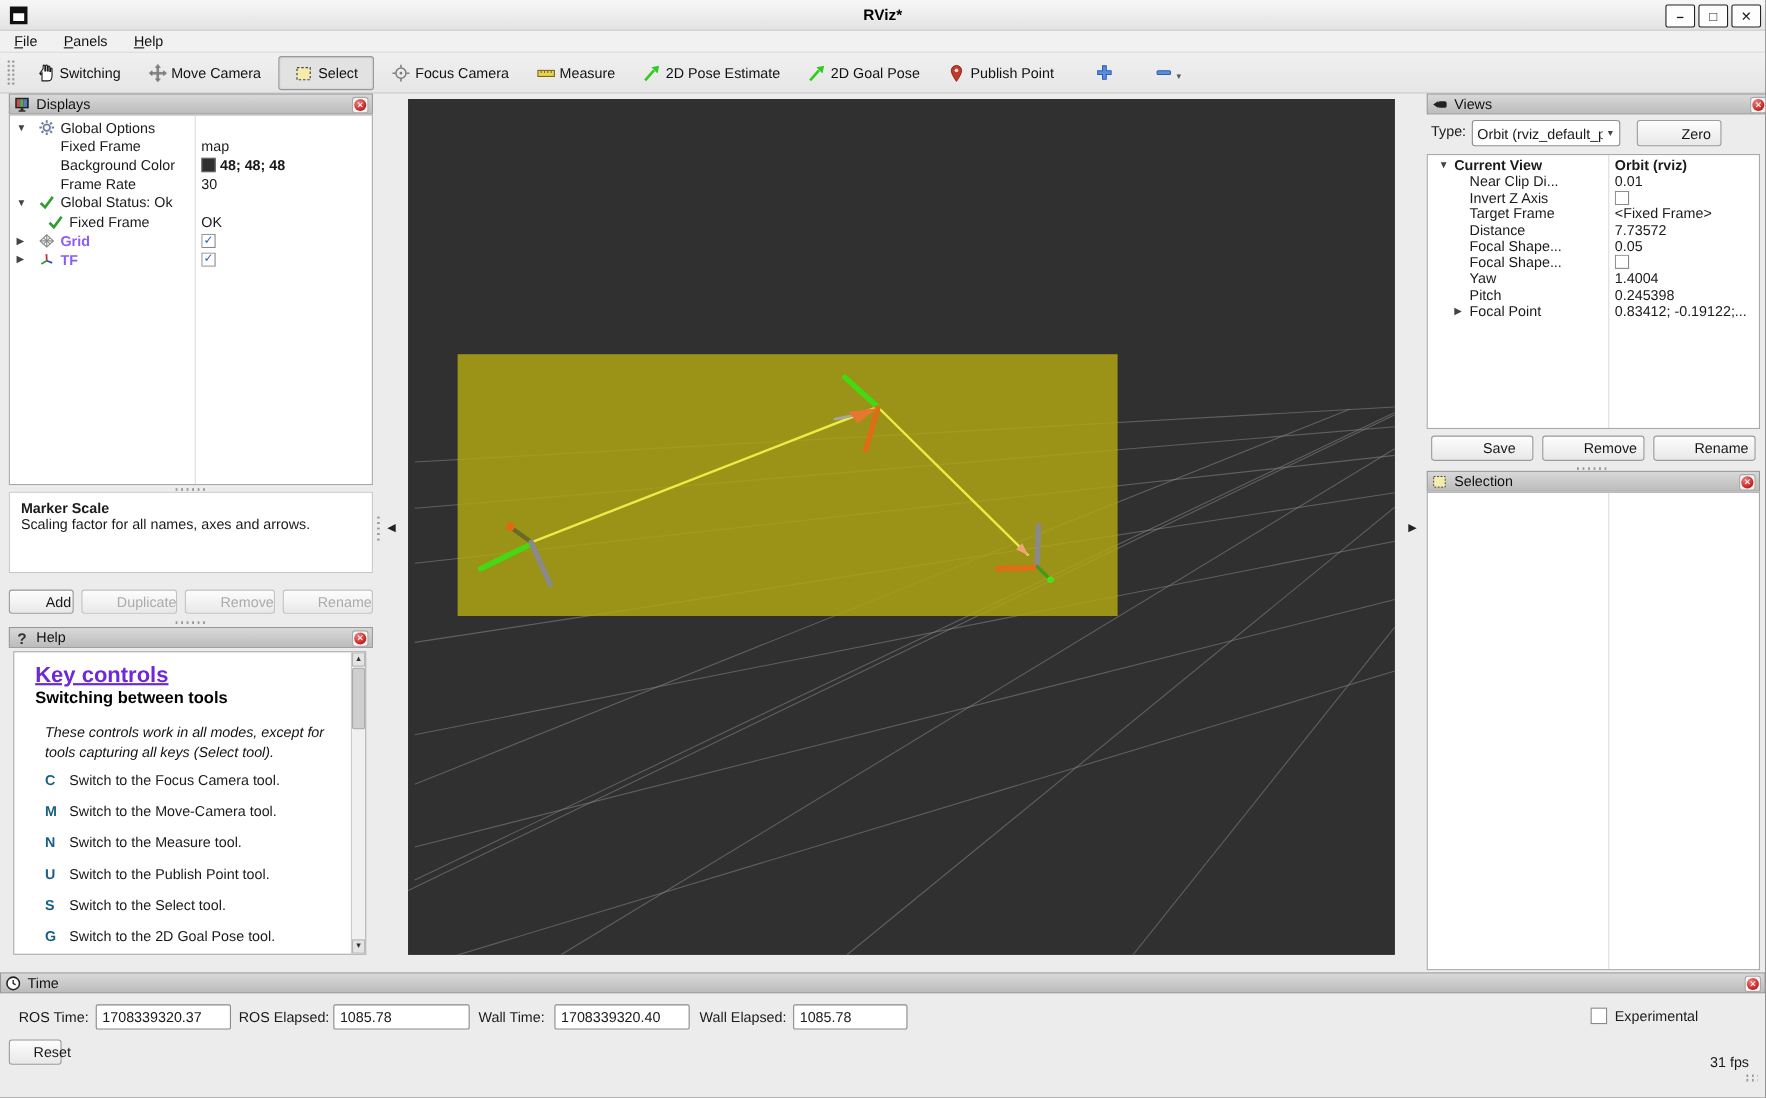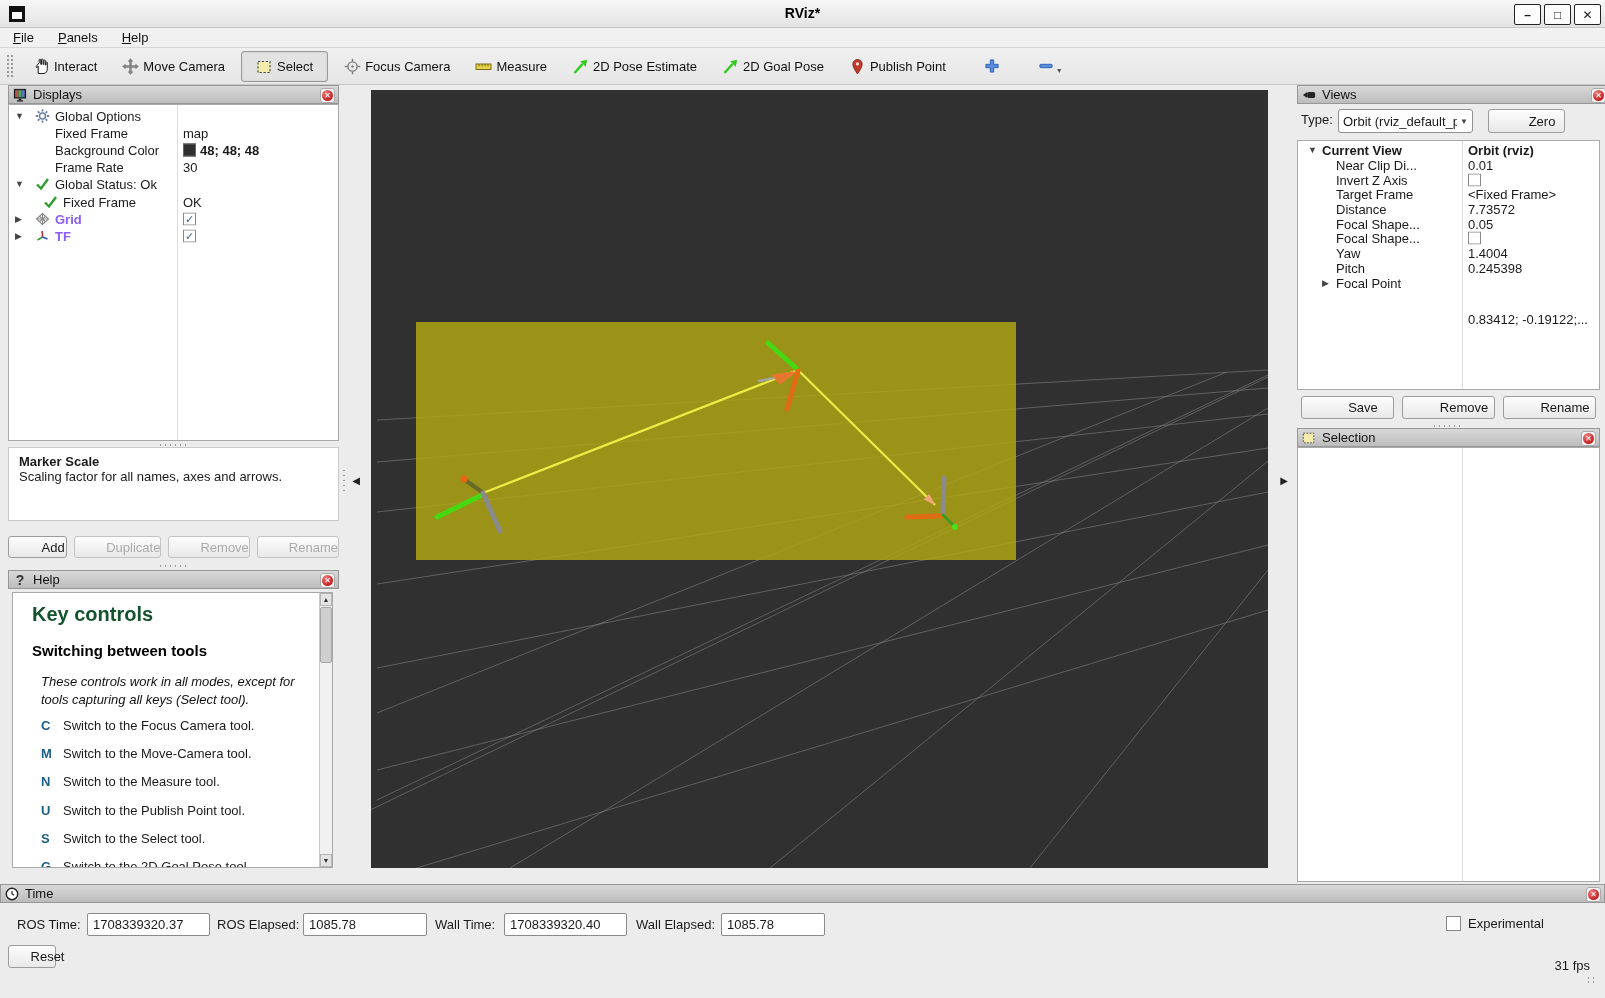--- a/index.html
+++ b/index.html
@@ -53,21 +53,21 @@
   .cbox{width:13px; height:13px; background:#fff; border:1px solid #888; display:inline-flex; align-items:center; justify-content:center; font-size:11px; color:#3465a4; font-weight:bold; line-height:1;}
   .swatch{width:13px; height:13px; border:1px solid #666; display:inline-block;}
 
   
   .btn{background:linear-gradient(#fdfdfd,#e8e8e8); border:1px solid var(--btn-border); border-radius:3px; text-align:center; color:#181818; font-size:13px; display:flex; align-items:center; justify-content:center;padding-left:31px;}
   .btn.disabled{color:#ababab; border-color:#c3c3c3;}
 
   
   .help-content{position:absolute; overflow:hidden; background:#fff;}
   .help-inner{padding:10px 16px 0 19px;}
-  .help-inner h1{font-size:20px; margin-bottom:16px; color:#14532d;}
+  .help-inner h1{font-size:20px; color:#6d28d9;text-decoration:underline;}
   .help-inner h2{font-size:15px; margin-bottom:14px; color:#000;}
   .help-note{font-style:italic; margin:0 0 8px 9px; line-height:1.35; color:#111;}
   .key-row{display:flex; margin:0 0 8px 9px; line-height:1.55;}
   .key-letter{width:22px; font-weight:bold; color:#1b5e86;}
   .scrollbar{position:absolute; width:13px; background:#f0f0f0; border-left:1px solid #c9c9c9;}
   .sb-btn{position:absolute; left:0; width:12px; height:13px; background:#e4e4e4; border:1px solid #b5b5b5; font-size:7px; color:#333; text-align:center; line-height:12px;}
   .sb-thumb{position:absolute; left:0; width:12px; background:#cfcfcf; border:1px solid #a8a8a8; border-radius:2px;}
 
   
   .viewport{position:absolute; left:371px; top:90px; width:897px; height:778px; background:var(--vp-bg,#303030);}
@@ -105,21 +105,21 @@
       <div class="menu-item"><u>P</u>anels</div>
       <div class="menu-item"><u>H</u>elp</div>
     </div>
 
   <div class="toolbar" id="toolbar">
       <div class="tb-handle"></div>
       <div class="tool">
         <span class="ticon"><svg viewBox="0 0 17 17">
             <path d="M5.2 15.5 V8.2 L3.8 9.8 3.2 8.6 6.2 4.6 V2 a.8.8 0 0 1 1.6 0 V6.4 h.7 V1.9 a.8.8 0 0 1 1.6 0 V6.4 h.7 V2.8 a.75.75 0 0 1 1.5 0 V7 h.7 V4.6 a.65.65 0 0 1 1.3 0 V10.6 c0 2.6-1.2 4.9-3.4 4.9 z" fill="#fff" stroke="#1a1a1a" stroke-width="1"></path>
           </svg></span>
-        <span>Interact</span>
+        <span>Switching</span>
       </div>
       <div class="tool">
         <span class="ticon"><svg viewBox="0 0 17 17">
             <g fill="#8a8a8a" stroke="#666" stroke-width=".4">
               <polygon points="8.5,0.5 10.8,3.3 6.2,3.3"></polygon>
               <polygon points="8.5,16.5 6.2,13.7 10.8,13.7"></polygon>
               <polygon points="0.5,8.5 3.3,6.2 3.3,10.8"></polygon>
               <polygon points="16.5,8.5 13.7,10.8 13.7,6.2"></polygon>
               <rect x="7.6" y="3" width="1.8" height="11"></rect>
               <rect x="3" y="7.6" width="11" height="1.8"></rect>
@@ -478,21 +478,21 @@
         </div>
         <div class="tree-row" style="height: 14.7px;">
           <span class="tr-label" style="left: 38px;">Pitch</span>
           <span class="tr-value" style="left: 170px; right: 2px;">
             <span>0.245398</span>
           </span>
         </div>
         <div class="tree-row" style="height: 14.7px;">
           <span class="tr-arrow" style="left: 24px;">▶</span>
           <span class="tr-label" style="left: 38px;">Focal Point</span>
-          <span class="tr-value" style="left: 170px; right: 2px; margin-top: 36px;">
+          <span class="tr-value" style="left: 170px; right: 2px;">
             <span>0.83412; -0.19122;...</span>
           </span>
         </div>
       </div>
   </div>
   <div id="views-buttons" style="position:absolute; left:1301px; top:396px; width:295px; height:23px; display:flex; gap:8px;">
       <div class="btn" style="flex: 1 1 0%;">Save</div>
       <div class="btn" style="flex: 1 1 0%;">Remove</div>
       <div class="btn" style="flex: 1 1 0%;">Rename</div>
     </div>

